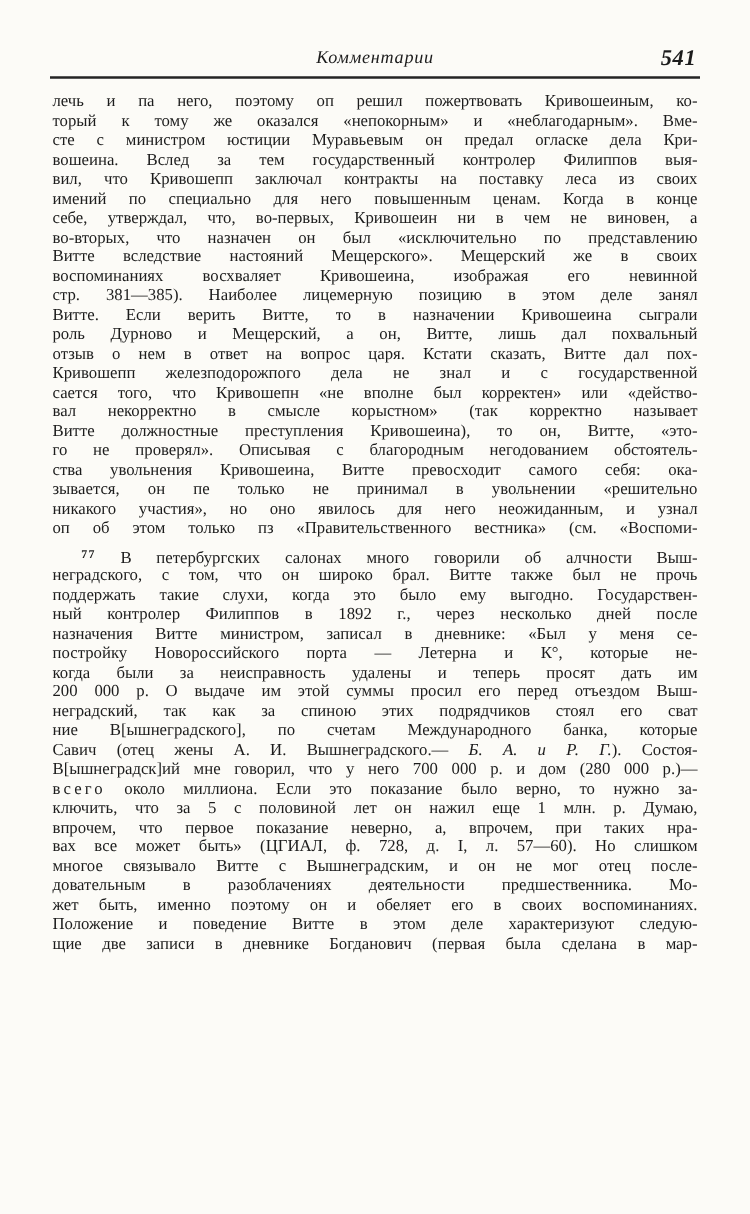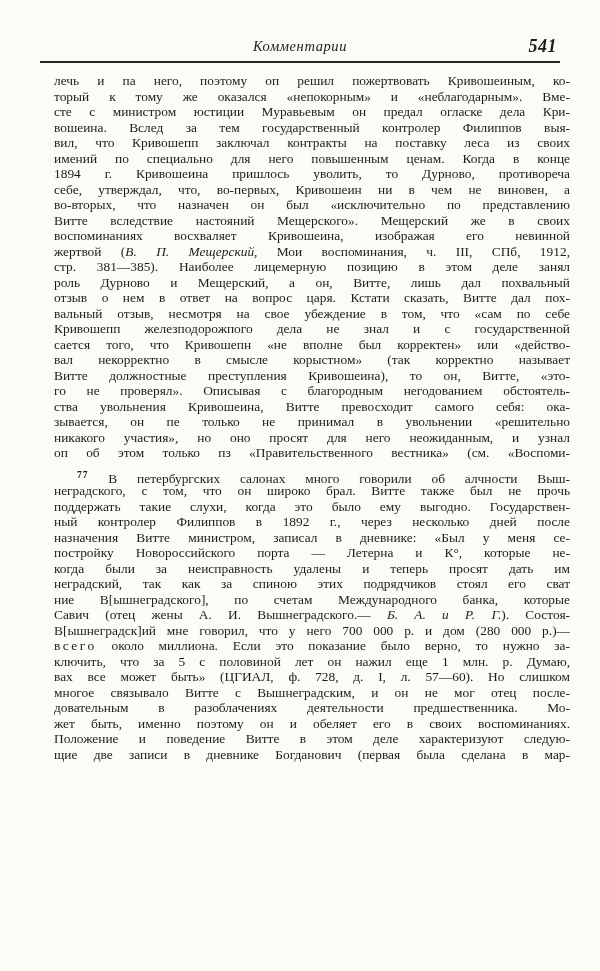--- a/index.html
+++ b/index.html
@@ -40,21 +40,21 @@
   .head-rule {
     position: absolute;
     top: 61px;
     left: 40px;
     right: 40px;
     border-top: 2px solid #242424;
   }
   .page-body {
     position: absolute;
     top: 73px;
-    left: 54px;
+    left: 42px;
     width: 516px;
     font-size: 13.4px;
     line-height: 15.5px;
   }
   .para + .para {
     margin-top: 7px;
   }
   .line {
     height: 15.5px;
     text-align: justify;
@@ -90,54 +90,54 @@
   <div class="page-number">541</div>
   <div class="head-rule"></div>
   <div class="page-body">
       <div class="para">
         <div class="line"><span>лечь и па него, поэтому оп решил пожертвовать Кривошеиным, ко-</span></div>
         <div class="line"><span>торый к тому же оказался «непокорным» и «неблагодарным». Вме-</span></div>
         <div class="line"><span>сте с министром юстиции Муравьевым он предал огласке дела Кри-</span></div>
         <div class="line"><span>вошеина. Вслед за тем государственный контролер Филиппов выя-</span></div>
         <div class="line"><span>вил, что Кривошепп заключал контракты на поставку леса из своих</span></div>
         <div class="line"><span>имений по специально для него повышенным ценам. Когда в конце</span></div>
-        <div class="line"><span>1894 г. Кривошеина пришлось уволить, то Дурново, противореча</span></div>
         <div class="line"><span>себе, утверждал, что, во-первых, Кривошеин ни в чем не виновен, а</span></div>
         <div class="line"><span>во-вторых, что назначен он был «исключительно по представлению</span></div>
         <div class="line"><span>Витте вследствие настояний Мещерского». Мещерский же в своих</span></div>
         <div class="line"><span>воспоминаниях восхваляет Кривошеина, изображая его невинной</span></div>
-        <div class="line"><span>жертвой (</span><span class="it">В. П. Мещерский</span><span>, Мои воспоминания, ч. III, СПб, 1912,</span></div>
         <div class="line"><span>стр. 381—385). Наиболее лицемерную позицию в этом деле занял</span></div>
+        <div class="line"><span>Витте. Если верить Витте, то в назначении Кривошеина сыграли</span></div>
         <div class="line"><span>роль Дурново и Мещерский, а он, Витте, лишь дал похвальный</span></div>
         <div class="line"><span>отзыв о нем в ответ на вопрос царя. Кстати сказать, Витте дал пох-</span></div>
-        <div class="line"><span>вальный отзыв, несмотря на свое убеждение в том, что «сам по себе</span></div>
         <div class="line"><span>Кривошепп железподорожпого дела не знал и с государственной</span></div>
         <div class="line"><span>сается того, что Кривошепн «не вполне был корректен» или «действо-</span></div>
         <div class="line"><span>вал некорректно в смысле корыстном» (так корректно называет</span></div>
         <div class="line"><span>Витте должностные преступления Кривошеина), то он, Витте, «это-</span></div>
         <div class="line"><span>го не проверял». Описывая с благородным негодованием обстоятель-</span></div>
         <div class="line"><span>ства увольнения Кривошеина, Витте превосходит самого себя: ока-</span></div>
         <div class="line"><span>зывается, он пе только не принимал в увольнении  «решительно</span></div>
-        <div class="line"><span>никакого участия», но оно просят для него неожиданным, и узнал</span></div>
+        <div class="line"><span>никакого участия», но оно явилось для него неожиданным, и узнал</span></div>
         <div class="line"><span>оп об этом только пз «Правительственного вестника» (см. «Воспоми-</span></div>
       </div>
       <div class="para">
         <div class="line indent"><span class="sup">77</span><span> В петербургских салонах много говорили об алчности Выш-</span></div>
         <div class="line"><span>неградского, с том, что он широко брал. Витте также был не прочь</span></div>
         <div class="line"><span>поддержать такие слухи, когда это было ему выгодно. Государствен-</span></div>
         <div class="line"><span>ный контролер Филиппов в 1892 г., через несколько дней после</span></div>
         <div class="line"><span>назначения Витте министром, записал в дневнике: «Был у меня се-</span></div>
         <div class="line"><span>постройку Новороссийского порта — Летерна и К°, которые не-</span></div>
         <div class="line"><span>когда были за неисправность удалены и теперь просят дать им</span></div>
+        <div class="line"><span>200&nbsp;000 р. О выдаче им этой суммы просил его перед отъездом Выш-</span></div>
         <div class="line"><span>неградский, так как за спиною этих подрядчиков стоял его сват</span></div>
         <div class="line"><span>ние В[ышнеградского], по счетам Международного банка, которые</span></div>
         <div class="line"><span>Савич (отец жены А. И. Вышнеградского.— </span><span class="it">Б. А.</span><span class="it"> и </span><span class="it">Р. Г.</span><span>). Состоя-</span></div>
         <div class="line"><span>В[ышнеградск]ий мне говорил, что у него 700&nbsp;000 р. и дом (280&nbsp;000 р.)—</span></div>
         <div class="line"><span class="spaced">всего</span><span> около миллиона. Если это показание было верно, то нужно за-</span></div>
         <div class="line"><span>ключить, что за 5 с половиной лет он нажил  еще 1 млн. р. Думаю,</span></div>
+        <div class="line"><span>впрочем, что первое показание неверно, а, впрочем, при таких нра-</span></div>
         <div class="line"><span>вах все может быть» (ЦГИАЛ, ф. 728, д. I, л. 57—60). Но слишком</span></div>
         <div class="line"><span>многое связывало Витте с Вышнеградским, и он не мог отец после-</span></div>
         <div class="line"><span>довательным в разоблачениях деятельности предшественника. Мо-</span></div>
         <div class="line"><span>жет быть, именно поэтому он и обеляет его в своих воспоминаниях.</span></div>
         <div class="line"><span>Положение и поведение Витте в этом деле характеризуют следую-</span></div>
         <div class="line"><span>щие две записи в дневнике Богданович (первая была сделана в мар-</span></div>
       </div>
     </div>
 </div>
 

